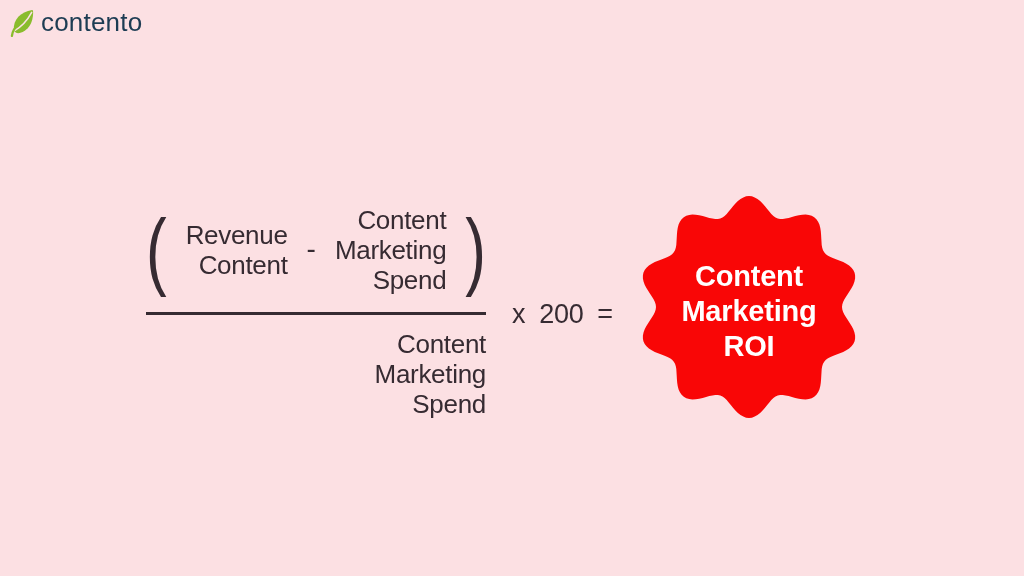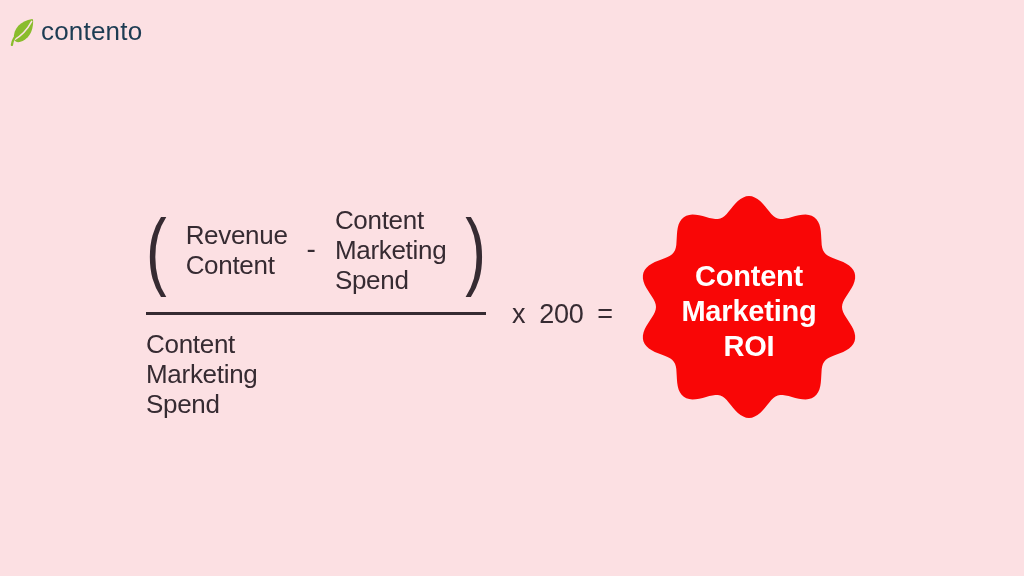--- a/index.html
+++ b/index.html
@@ -17,21 +17,21 @@
     background: var(--background);
     position: relative;
     overflow: hidden;
     color: var(--formula-text);
   }
   .canvas { position: absolute; inset: 0; }
 
   
   .logo {
     position: absolute; left: 10px; top: 7px;
-    display: flex; align-items: center; gap: 4px; margin-top: 9px;
+    display: flex; align-items: center; gap: 4px;
   }
   .leaf { width: 27px; height: 29px; display: inline-block; }
   .logo-text {
     font-size: 26px; font-weight: 500; letter-spacing: 0.2px;
     color: var(--logo-text);
   }
 
   
   .formula {
     position: absolute; left: 146px; top: 197px; width: 340px;
@@ -42,21 +42,21 @@
     display: flex; align-items: center; justify-content: space-between;
   }
   .paren {
     display: inline-block;
     font-size: 62px; font-weight: 400; line-height: 76px;
     transform: scaleY(1.38);
     transform-origin: center;
     color: var(--formula-text);
   }
   .operand, .denominator {
-    text-align: left;
+    text-align: right;
     font-size: 26px; line-height: 30px; letter-spacing: -0.3px;
   }
   .minus { font-size: 28px; padding-bottom: 2px; }
   .frac-line {
     margin-top: 9px;
     border-top: 3px solid var(--formula-text);
     width: 100%;
   }
   .denominator { margin-top: 14px; }
 

